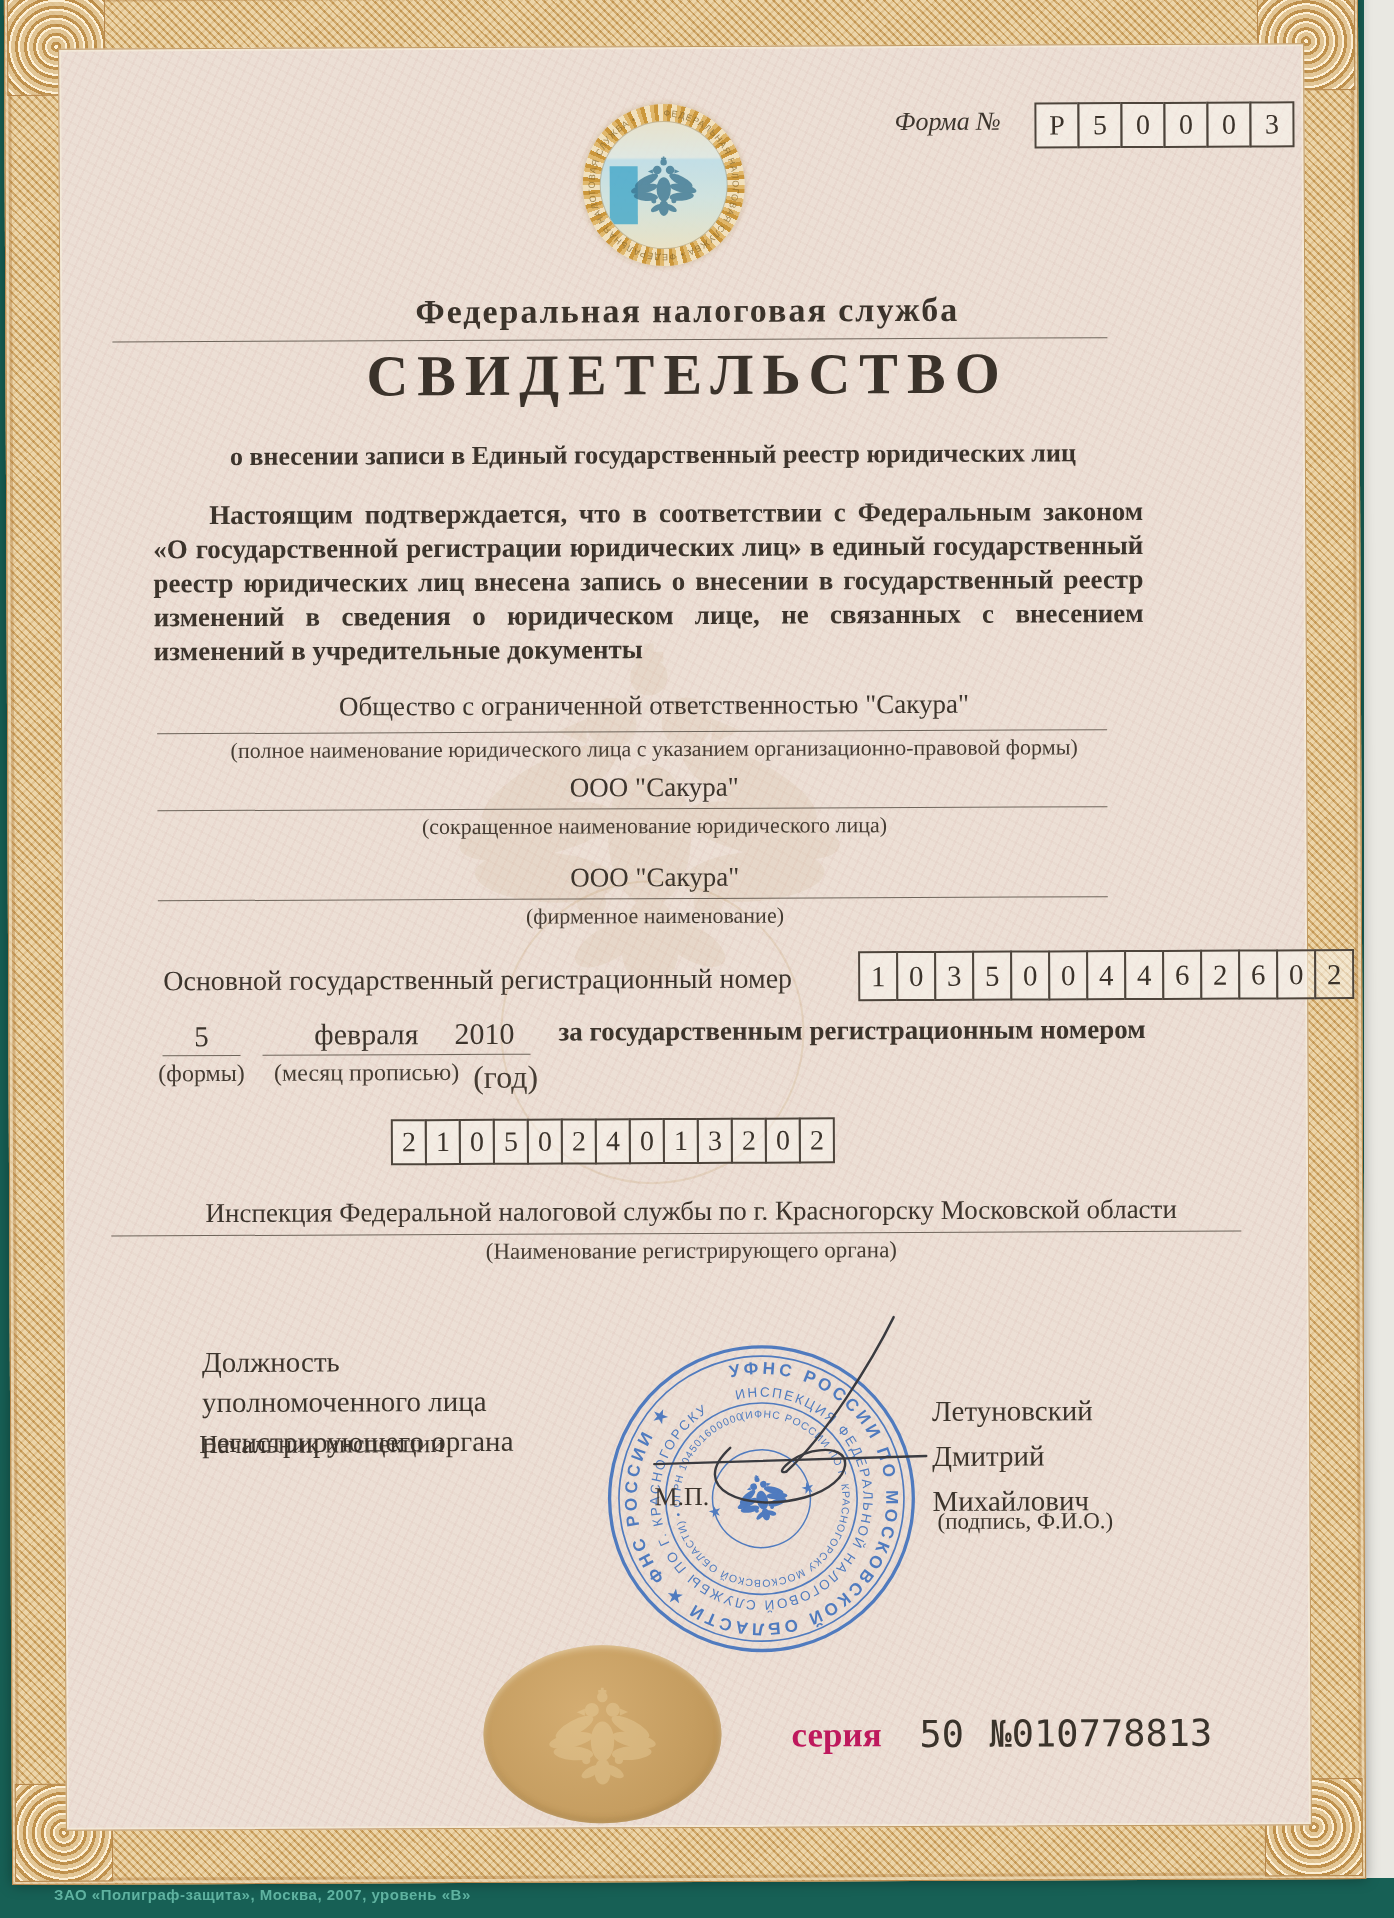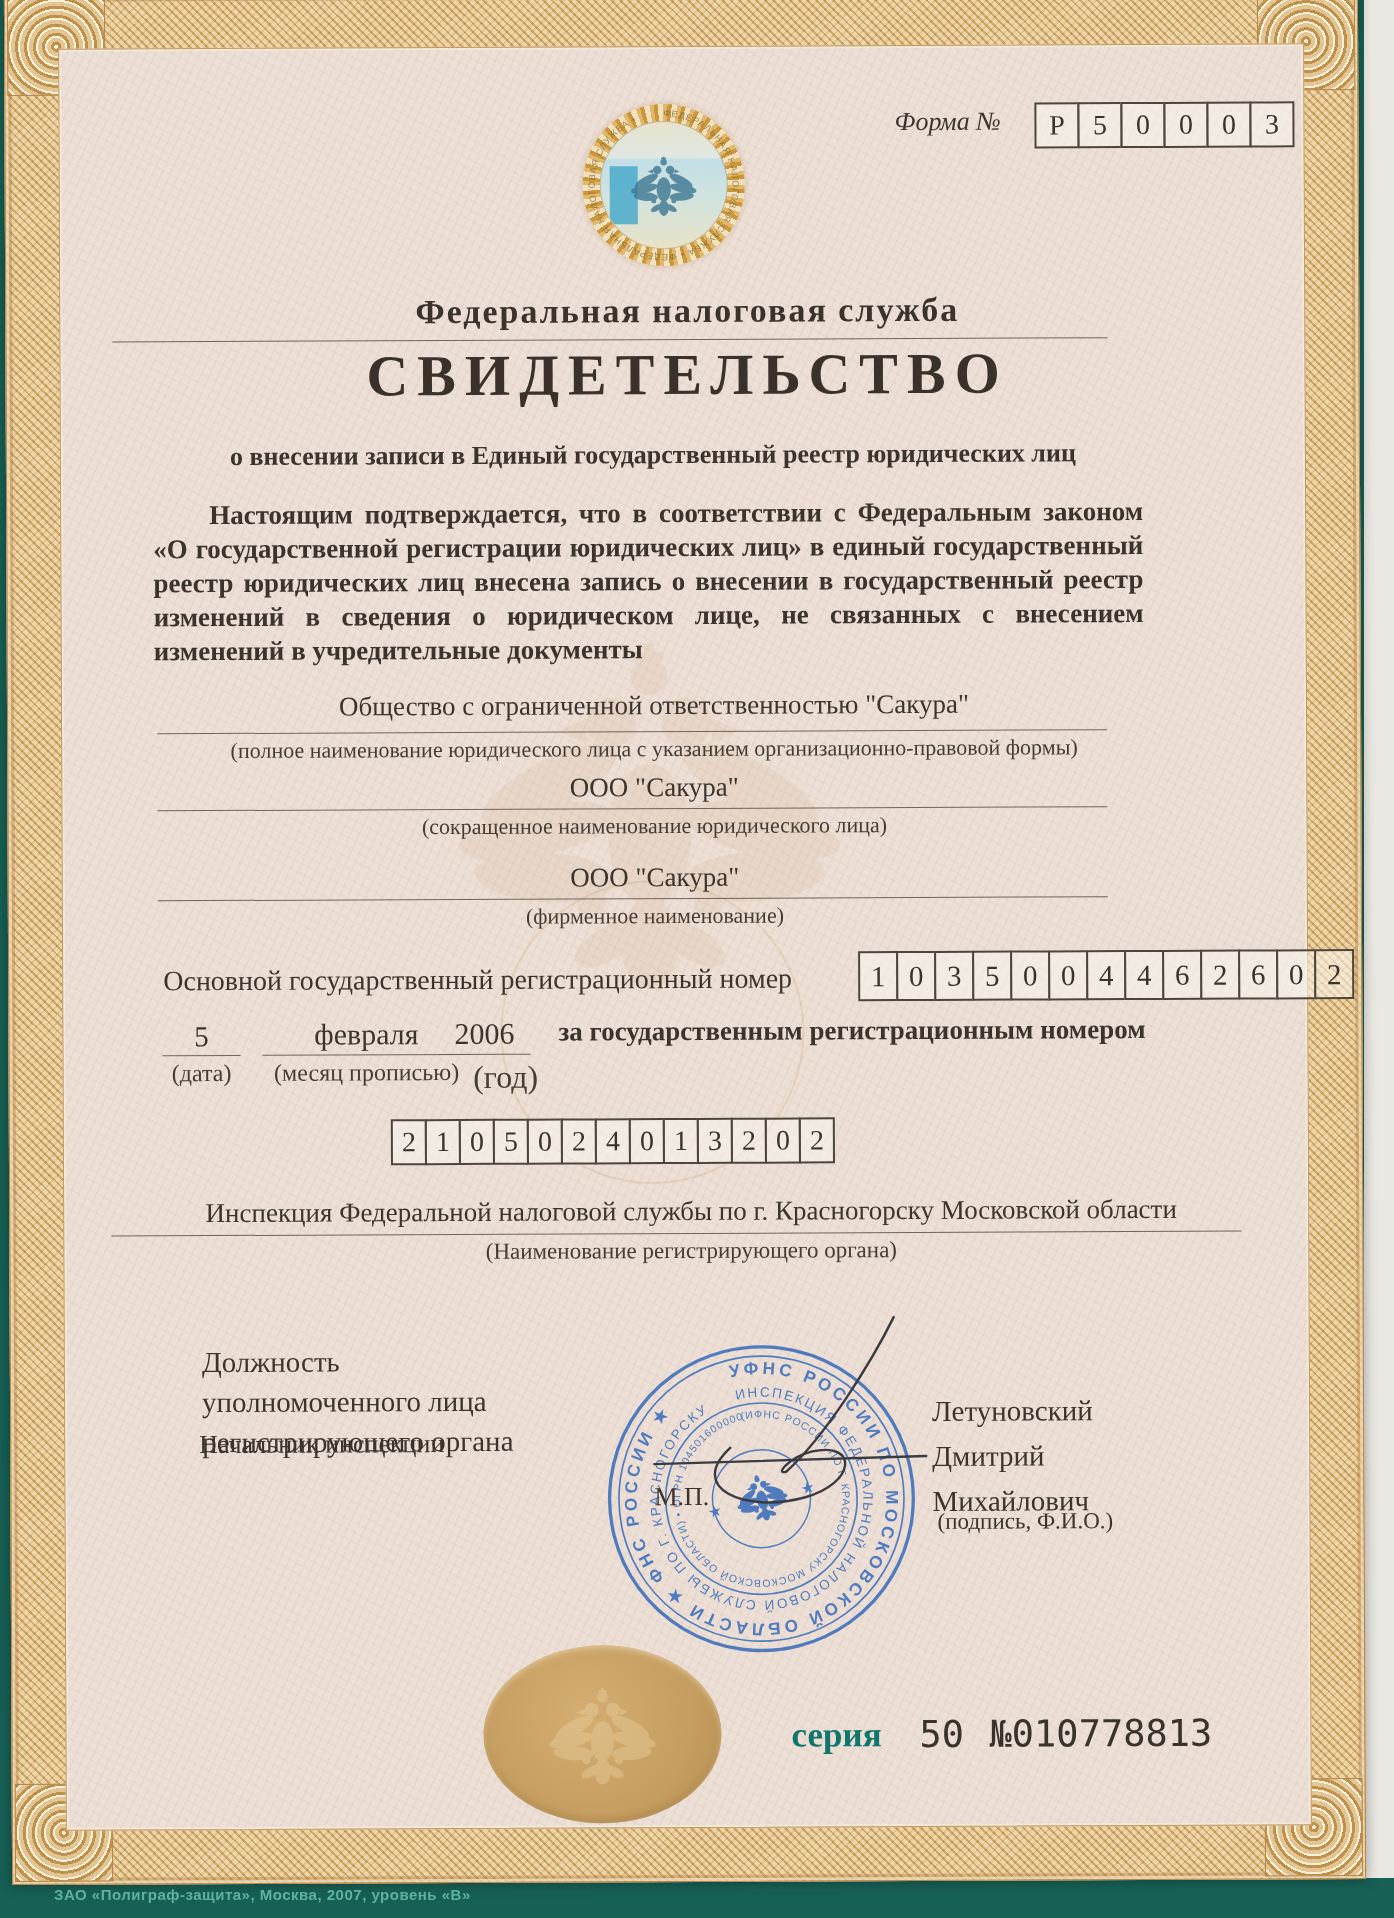--- a/index.html
+++ b/index.html
@@ -202,27 +202,27 @@
       <div class="cell">4</div>
       <div class="cell">6</div>
       <div class="cell">2</div>
       <div class="cell">6</div>
       <div class="cell">0</div>
       <div class="cell">2</div>
     </div>
 
     <div class="abs ctr" style="left:162px;top:1018px;width:78px;font-size:29px;">5</div>
     <div class="uline" style="left:162px;top:1053px;width:78px;"></div>
-    <div class="abs ctr caption" style="left:148px;top:1058px;width:106px;font-size:24px;">(дата)</div>
+    <div class="abs ctr caption" style="left:148px;top:1058px;width:106px;font-size:24px;">(формы)</div>
 
     <div class="abs ctr" style="left:262px;top:1016px;width:208px;font-size:30px;">февраля</div>
     <div class="uline" style="left:262px;top:1053px;width:208px;"></div>
     <div class="abs ctr caption" style="left:252px;top:1058px;width:228px;font-size:24px;">(месяц прописью)</div>
 
-    <div class="abs ctr" style="left:438px;top:1016px;width:92px;font-size:30px;">2006</div>
+    <div class="abs ctr" style="left:438px;top:1016px;width:92px;font-size:30px;">2010</div>
     <div class="uline" style="left:438px;top:1053px;width:92px;"></div>
     <div class="abs ctr caption" style="left:459px;top:1058px;width:92px;font-size:32px;">(год)</div>
 
     <div class="abs serif-b" style="left:558px;top:1016px;width:600px;font-size:27px;">за  государственным  регистрационным  номером</div>
 
     <div class="cells grn-cells" style="left:390px;top:1118px;">
       <div class="cell">2</div>
       <div class="cell">1</div>
       <div class="cell">0</div>
       <div class="cell">5</div>
@@ -279,20 +279,20 @@
 
     <div class="abs" style="left:930px;top:1390px;width:270px;font-size:29px;line-height:45px;">Летуновский Дмитрий Михайлович</div>
     <div class="abs" style="left:935px;top:1510px;font-size:23px;">(подпись, Ф.И.О.)</div>
 
     <div class="goldseal">
       <svg width="140" height="140" viewBox="0 0 120 120">
         <use href="#eagle" fill="#ecd5a4"></use>
       </svg>
     </div>
 
-    <div class="abs serif-b" style="left:788px;top:1716px;font-size:35px;color:#0f766e;">серия</div>
+    <div class="abs serif-b" style="left:788px;top:1716px;font-size:35px;color:#be185d;">серия</div>
     <div class="abs series-num" style="left:916px;top:1714px;font-size:37px;">50</div>
     <div class="abs series-num" style="left:986px;top:1714px;font-size:37px;">№010778813</div>
 
   </div>
 </div>
 
 <div class="footer-print">ЗАО «Полиграф-защита», Москва, 2007, уровень «В»</div>
 
 </body></html>

